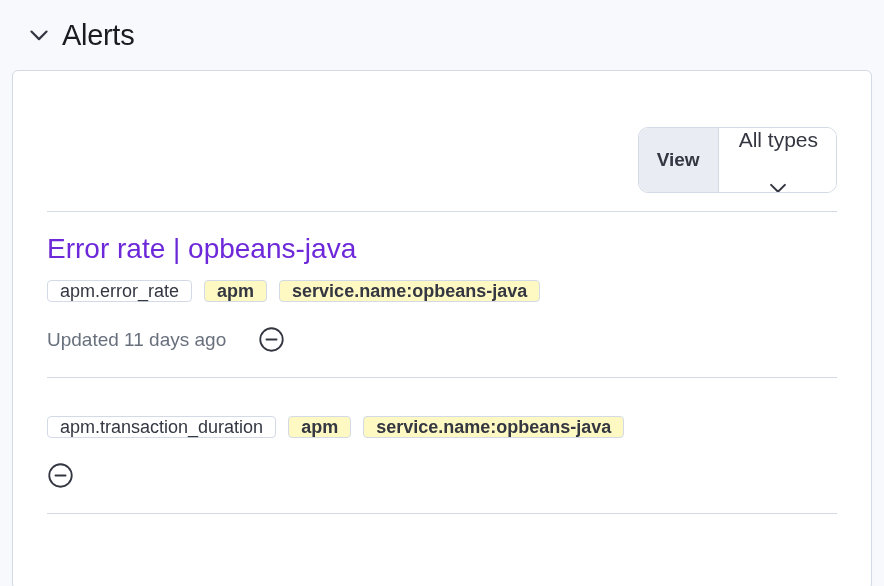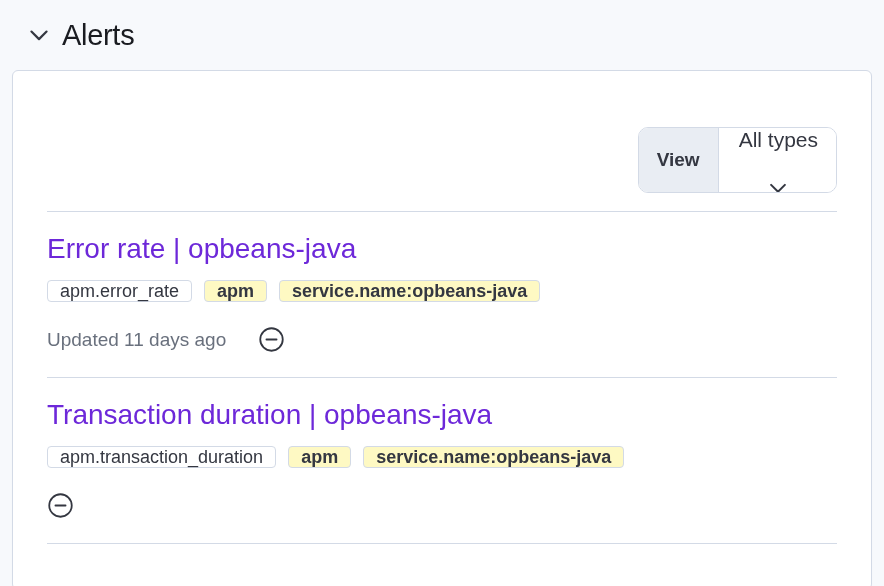--- a/index.html
+++ b/index.html
@@ -213,21 +213,20 @@
                 <line x1="7.5" y1="12" x2="16.5" y2="12" stroke="currentColor" stroke-width="1.6" stroke-linecap="round"></line>
               </svg>
           </span>
         </button>
       </div>
     </div>
 
     <hr class="divider">
 
     <div class="alert-item">
-      <a class="alert-title" href="#">Transaction duration | opbeans-java</a>
       <div class="badges">
         <span class="badge hollow">apm.transaction_duration</span>
         <span class="badge default">apm</span>
         <span class="badge default">service.name:opbeans-java</span>
       </div>
       <div class="meta">
         <button class="mute-btn">
           <span style="display:flex;">
             <svg width="27" height="27" viewBox="0 0 24 24">
                 <circle cx="12" cy="12" r="10" fill="none" stroke="currentColor" stroke-width="1.6"></circle>

